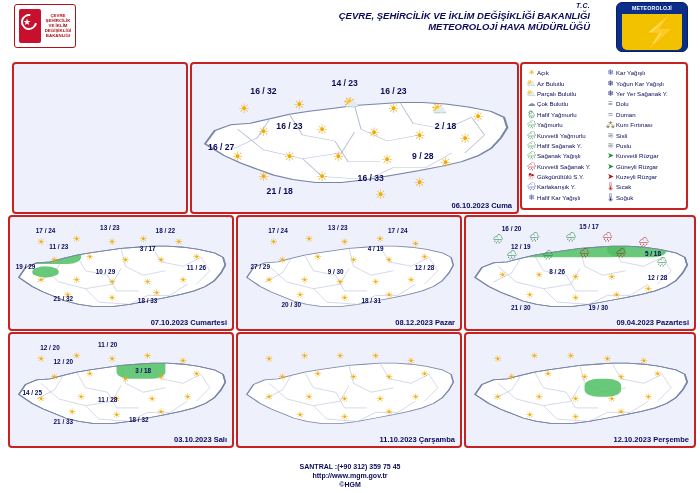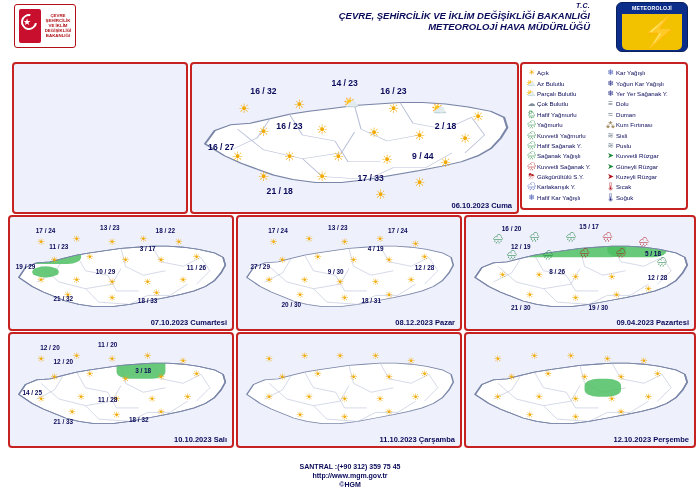--- a/index.html
+++ b/index.html
@@ -283,22 +283,22 @@
         <span class="wicon" style="left: 22%; top: 76%; color: rgb(242, 169, 0);">☀</span>
         <span class="wicon" style="left: 40%; top: 76%; color: rgb(242, 169, 0);">☀</span>
         <span class="wicon" style="left: 58%; top: 88%; color: rgb(242, 169, 0);">☀</span>
         <span class="wicon" style="left: 70%; top: 80%; color: rgb(242, 169, 0);">☀</span>
         <span class="temp" style="left: 22%; top: 18%;">16 / 32</span>
         <span class="temp" style="left: 47%; top: 13%;">14 / 23</span>
         <span class="temp" style="left: 62%; top: 18%;">16 / 23</span>
         <span class="temp" style="left: 30%; top: 42%;">16 / 23</span>
         <span class="temp" style="left: 78%; top: 42%;">2 / 18</span>
         <span class="temp" style="left: 9%; top: 56%;">16 / 27</span>
-        <span class="temp" style="left: 71%; top: 62%;">9 / 44</span>
-        <span class="temp" style="left: 55%; top: 77%;">17 / 33</span>
+        <span class="temp" style="left: 71%; top: 62%;">9 / 28</span>
+        <span class="temp" style="left: 55%; top: 77%;">16 / 33</span>
         <span class="temp" style="left: 27%; top: 86%;">21 / 18</span>
       </div>
       <div class="caption">06.10.2023 Cuma</div>
     </div>
   <div class="panel" id="p1" style="left: 8px; top: 215px; width: 222px; height: 112px;">
       <div class="map">
         <svg width="222" height="112" viewBox="0 0 100 100" preserveAspectRatio="none">
           <path d="M4,54 L7,45 L12,41 L18,40 L24,37 L30,34 L36,32 L43,30 L50,28 L57,27 L64,26 L71,26 L78,27 L85,29 L92,32 L96,36 L97,43 L95,50 L92,57 L88,62 L83,66 L77,69 L70,72 L62,75 L54,78 L46,80 L38,80 L31,78 L25,75 L20,71 L15,67 L10,62 Z" fill="#ffffff" stroke="#7a86a8" stroke-width="0.7"></path>
           <path d="M14,44 L22,58 L34,64 L46,60 L50,46" fill="none" stroke="#b9c0d8" stroke-width="0.35"></path>
           <path d="M30,34 L34,48 L44,52" fill="none" stroke="#b9c0d8" stroke-width="0.35"></path>
@@ -491,21 +491,21 @@
         <span class="wicon" style="left: 68%; top: 70%; color: rgb(242, 169, 0);">☀</span>
         <span class="temp" style="left: 18%; top: 12%;">12 / 20</span>
         <span class="temp" style="left: 44%; top: 9%;">11 / 20</span>
         <span class="temp" style="left: 24%; top: 24%;">12 / 20</span>
         <span class="temp" style="left: 60%; top: 32%;">3 / 18</span>
         <span class="temp" style="left: 10%; top: 52%;">14 / 25</span>
         <span class="temp" style="left: 44%; top: 58%;">11 / 28</span>
         <span class="temp" style="left: 24%; top: 78%;">21 / 33</span>
         <span class="temp" style="left: 58%; top: 76%;">18 / 32</span>
       </div>
-      <div class="caption">10.10.2023 Salı</div>
+      <div class="caption">03.10.2023 Salı</div>
     </div>
   <div class="panel" id="p5" style="left: 236px; top: 332px; width: 222px; height: 112px;">
       <div class="map">
         <svg width="222" height="112" viewBox="0 0 100 100" preserveAspectRatio="none">
           <path d="M4,54 L7,45 L12,41 L18,40 L24,37 L30,34 L36,32 L43,30 L50,28 L57,27 L64,26 L71,26 L78,27 L85,29 L92,32 L96,36 L97,43 L95,50 L92,57 L88,62 L83,66 L77,69 L70,72 L62,75 L54,78 L46,80 L38,80 L31,78 L25,75 L20,71 L15,67 L10,62 Z" fill="#ffffff" stroke="#7a86a8" stroke-width="0.7"></path>
           <path d="M14,44 L22,58 L34,64 L46,60 L50,46" fill="none" stroke="#b9c0d8" stroke-width="0.35"></path>
           <path d="M30,34 L34,48 L44,52" fill="none" stroke="#b9c0d8" stroke-width="0.35"></path>
           <path d="M50,28 L52,44 L60,52 L70,48" fill="none" stroke="#b9c0d8" stroke-width="0.35"></path>
           <path d="M64,26 L68,40 L78,44 L86,36" fill="none" stroke="#b9c0d8" stroke-width="0.35"></path>
           <path d="M34,64 L40,76 L54,78" fill="none" stroke="#b9c0d8" stroke-width="0.35"></path>

